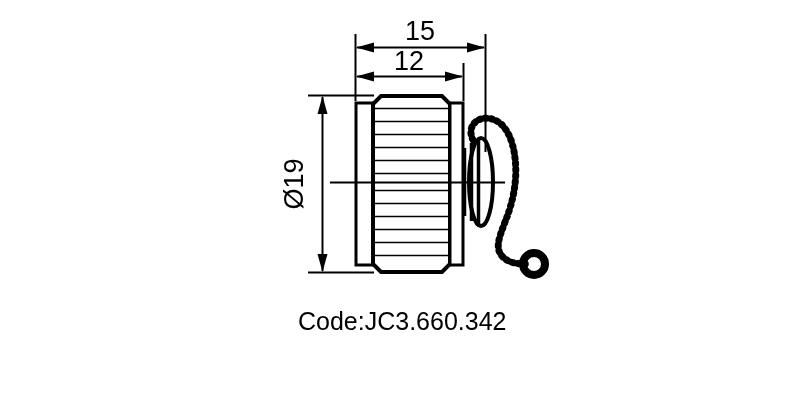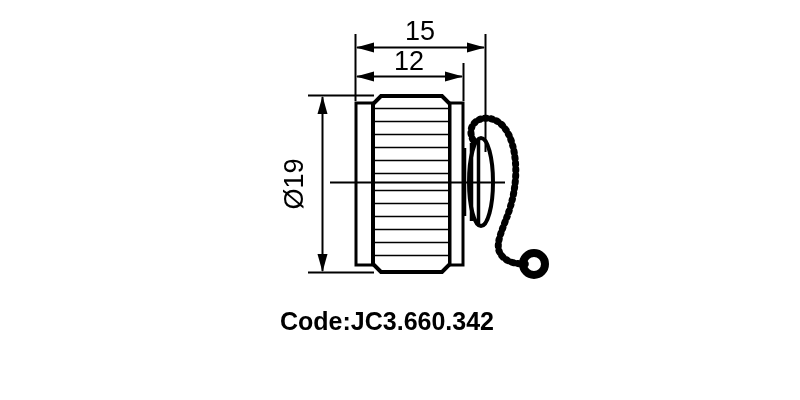--- a/index.html
+++ b/index.html
@@ -22,24 +22,23 @@
   }
   #drawing {
     position: absolute;
     left: 0;
     top: 0;
     width: 800px;
     height: 400px;
   }
   .caption-block {
     position: absolute;
-    left: 280px;
+    left: 298px;
     top: 305px;
     line-height: 32px;
-    font-weight: bold;
   }
   .caption-line {
     font-family: "Liberation Sans", sans-serif;
     font-size: 25px;
     color: #000000;
     white-space: pre;
     letter-spacing: 0px;
   }
 </style>
 </head>

